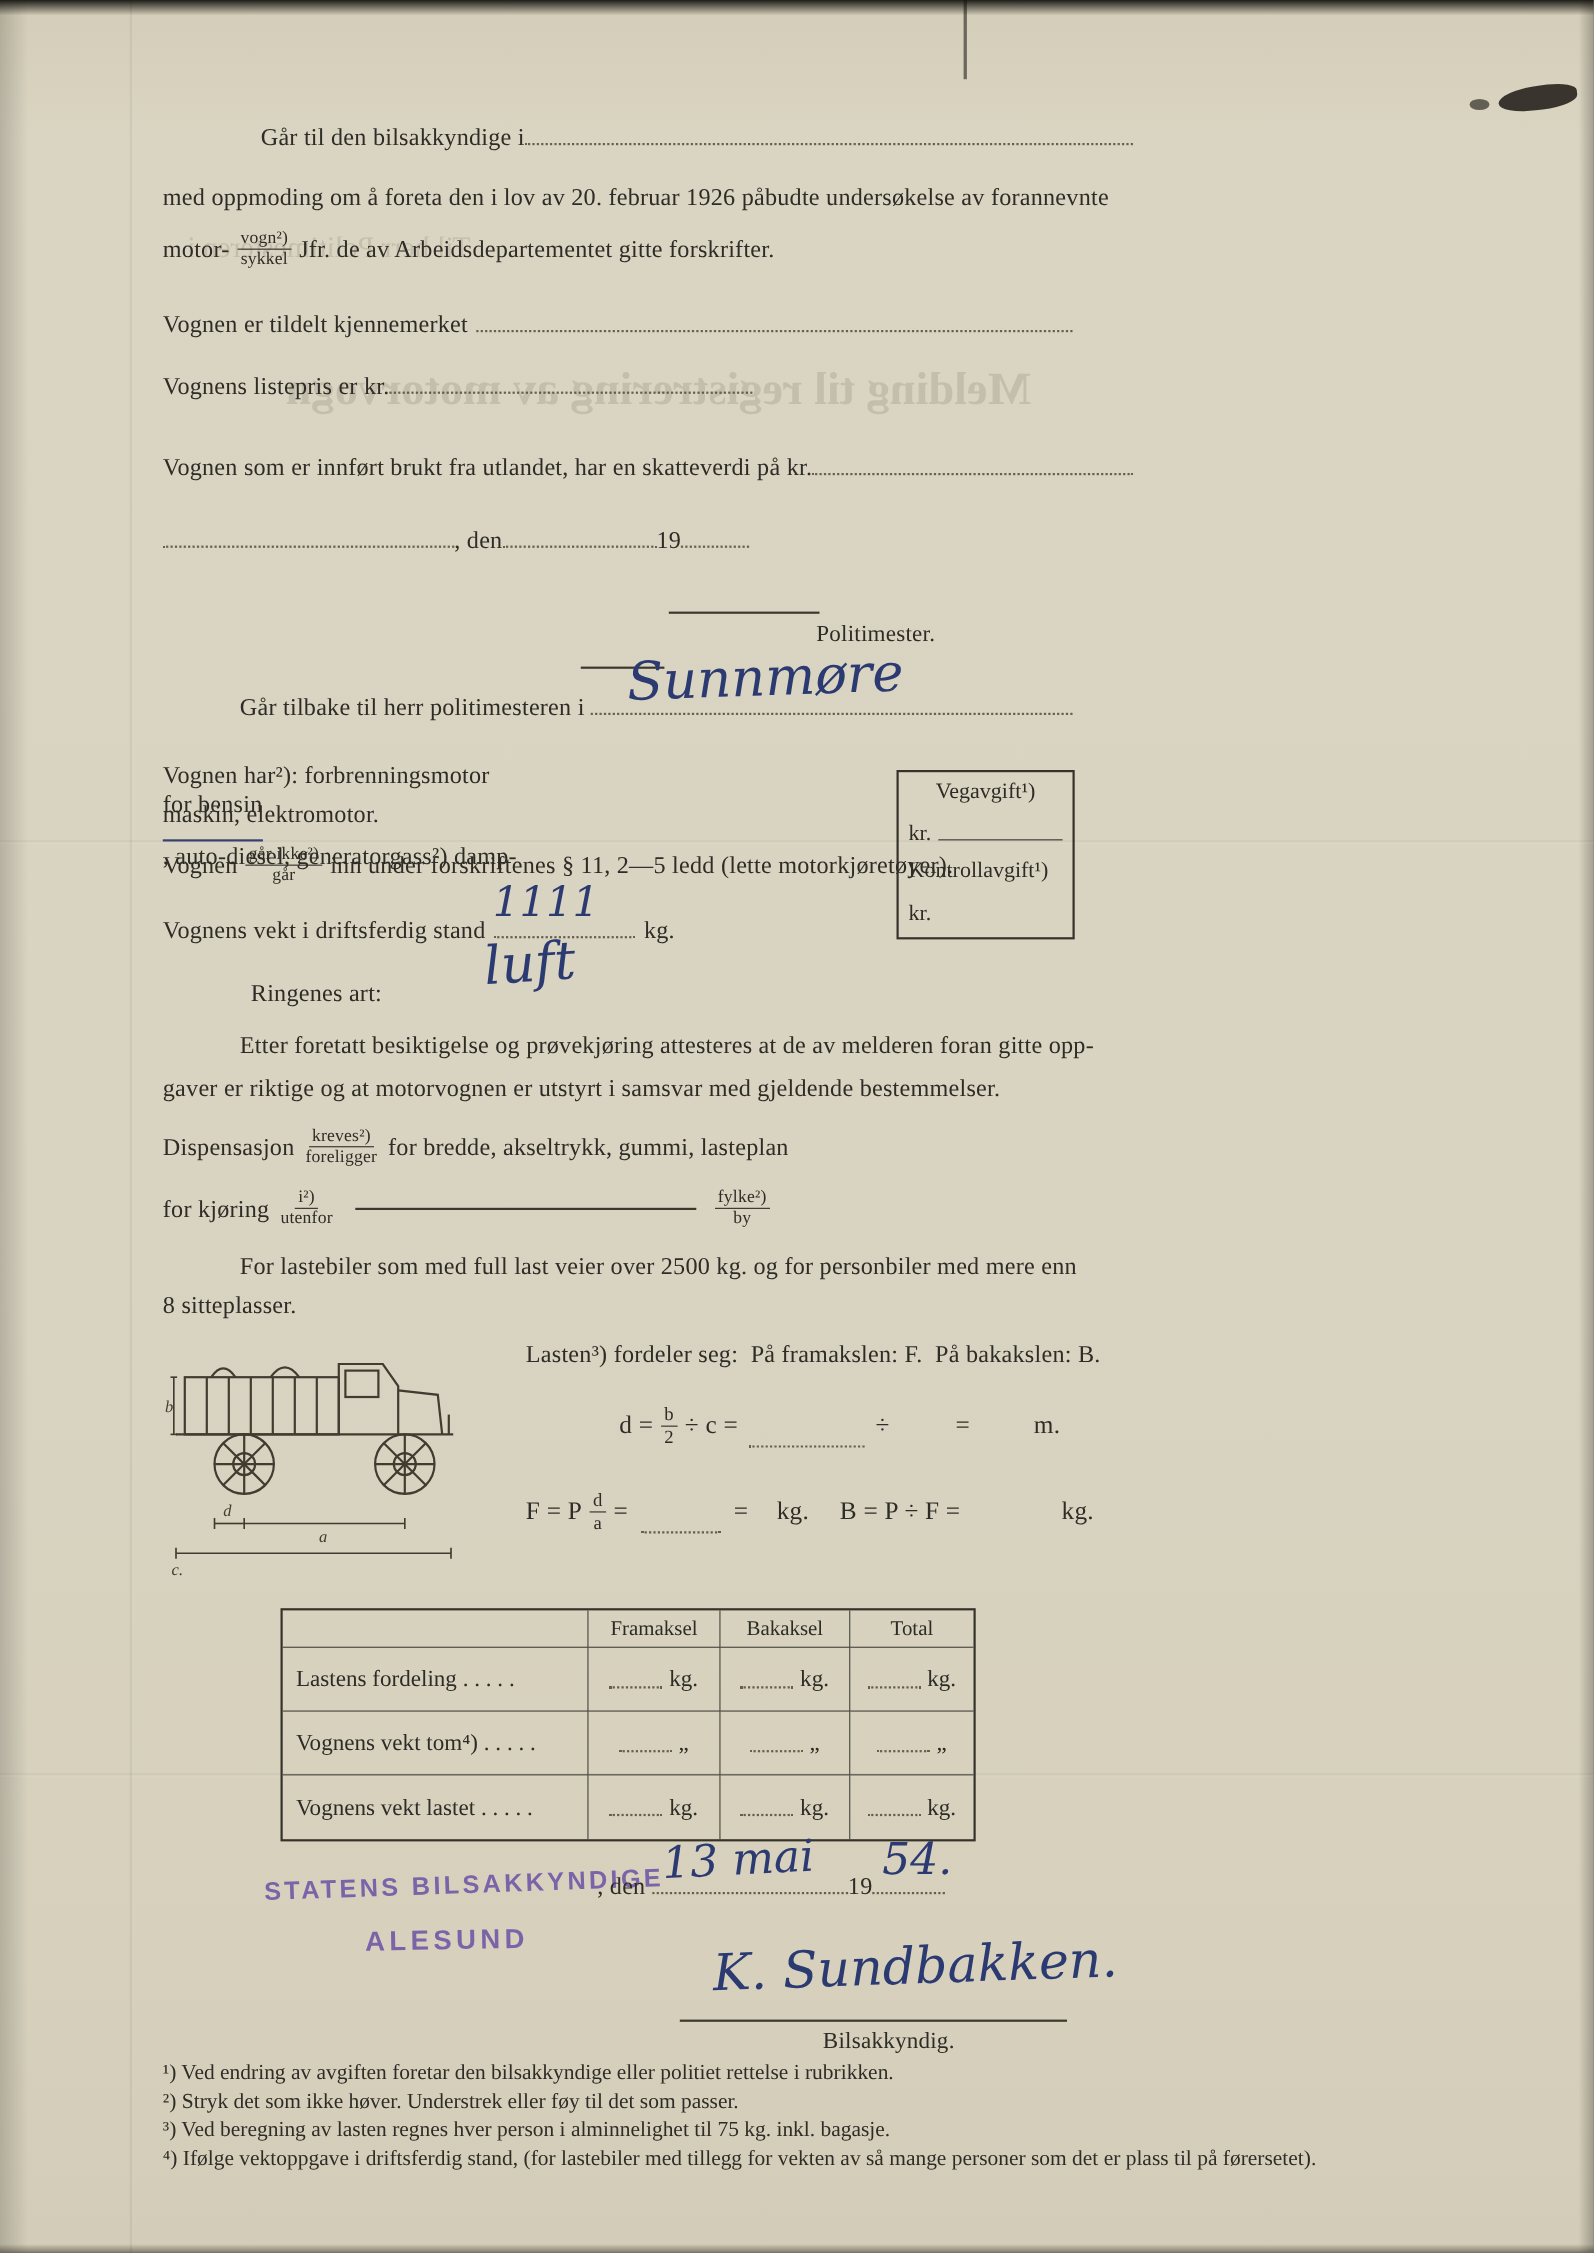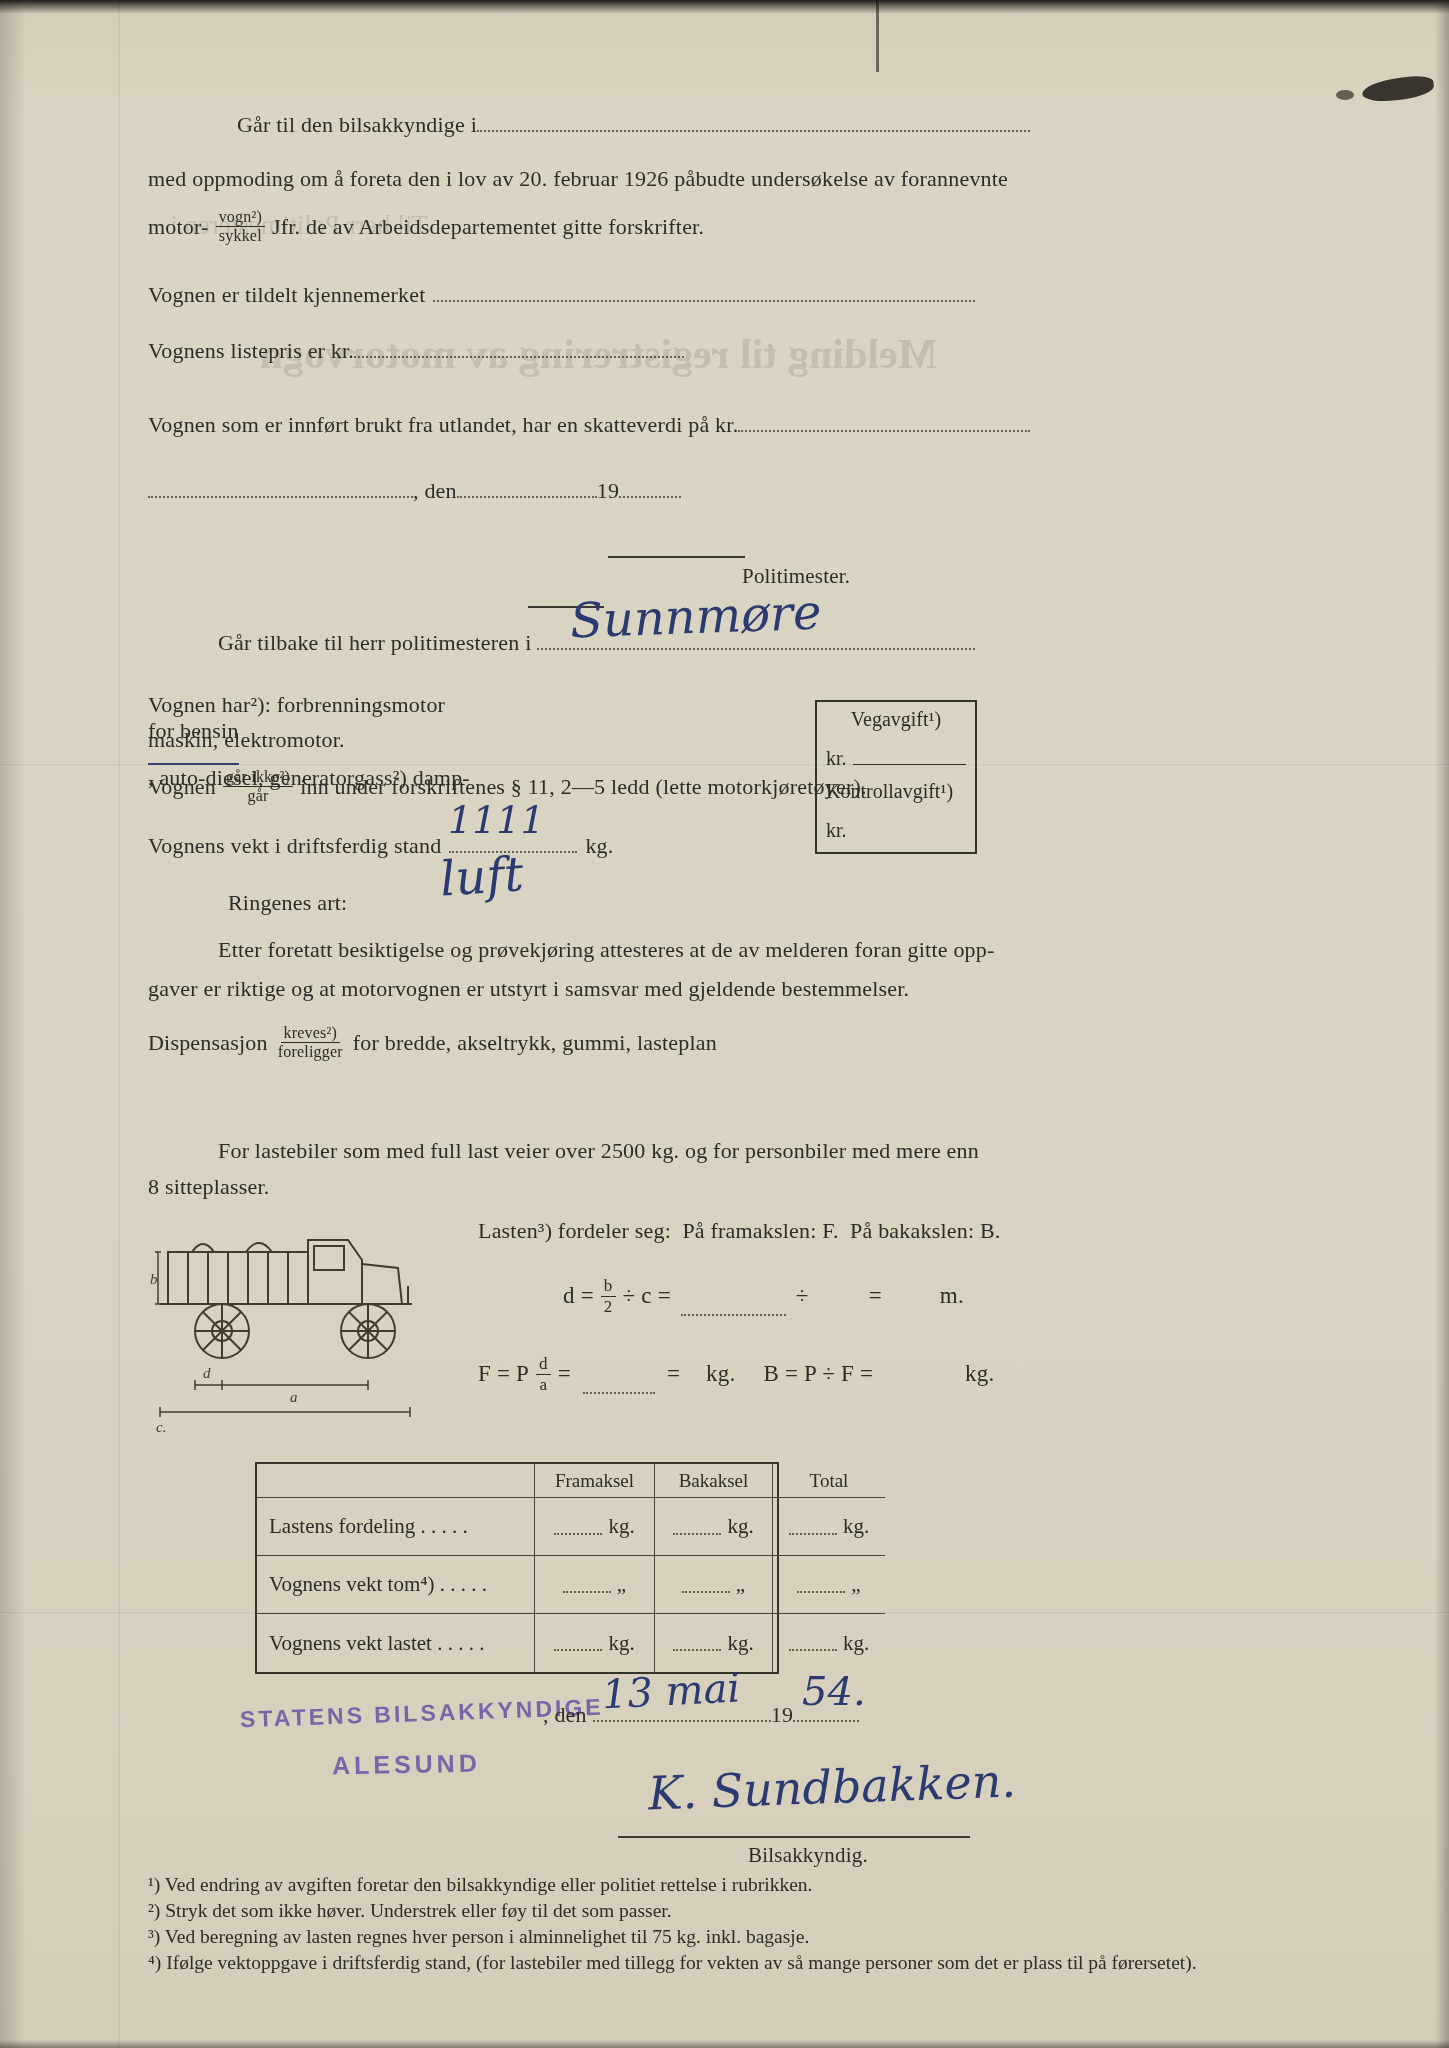--- a/index.html
+++ b/index.html
@@ -50,21 +50,21 @@
   .feebox { position:absolute; left:815px; top:700px; width:162px; height:154px;
     border:2.5px solid #35322a; box-sizing:border-box; padding:6px 9px; font-size:20px; }
   .feebox .fb-title { text-align:center; }
   .feebox .fb-kr { display:flex; align-items:baseline; margin-top:16px; }
   .feebox .fb-kr .solidlead { flex:1; border-bottom:1.5px solid #35322a; height:12px; margin-left:6px; }
   .feebox .fb-sub { margin-top:10px; }
 
   .stamp { position:absolute; font-family:"Liberation Sans", sans-serif; font-weight:bold;
     color:#6f55a6; opacity:.88; white-space:nowrap; }
 
-  .vtable { position:absolute; left:255px; top:1462px; width:524px;
+  .vtable { position:absolute; left:255px; top:1462px; width:632px;
     border:2.5px solid #35322a; box-sizing:border-box; display:grid;
     grid-template-columns:278px 120px 118px 112px; font-size:21px; }
   .vtable .cell { border-right:1.5px solid #45423a; border-bottom:1.5px solid #45423a;
     display:flex; align-items:center; box-sizing:border-box; }
   .vtable .cell.lastcol { border-right:none; }
   .vtable .cell.lastrow { border-bottom:none; }
   .vtable .th { height:34px; justify-content:center; font-size:19px; }
   .vtable .tl { height:58px; padding-left:12px; }
   .vtable .tc { height:58px; justify-content:center; }
   .vtable .tc .leader { width:48px; margin-right:6px; }
@@ -201,20 +201,32 @@
 
   <div class="line mid" style="left:148px; top:1024px;">
     <span>Dispensasjon</span>
     <span class="frac">
       <span class="ftop">kreves²)</span>
       <span class="fbot">foreligger</span>
     </span>
     <span>for bredde, akseltrykk, gummi, lasteplan</span>
   </div>
 
+  <div class="line mid" style="left:148px; top:1080px;">
+    <span>for kjøring</span>
+    <span class="frac">
+      <span class="ftop">i²)</span>
+      <span class="fbot">utenfor</span>
+    </span>
+    <span class="midrule" style="width:310px;"></span>
+    <span class="frac">
+      <span class="ftop">fylke²)</span>
+      <span class="fbot">by</span>
+    </span>
+  </div>
 
   <div class="line" style="left:218px; top:1138px;">
     <span>For lastebiler som med full last veier over 2500 kg. og for personbiler med mere enn</span>
   </div>
   <div class="line" style="left:148px; top:1174px;">
     <span>8 sitteplasser.</span>
   </div>
 
   <div class="line" style="left:478px; top:1218px;">
     <span>Lasten³) fordeler seg:  På framakslen: F.  På bakakslen: B.</span>

